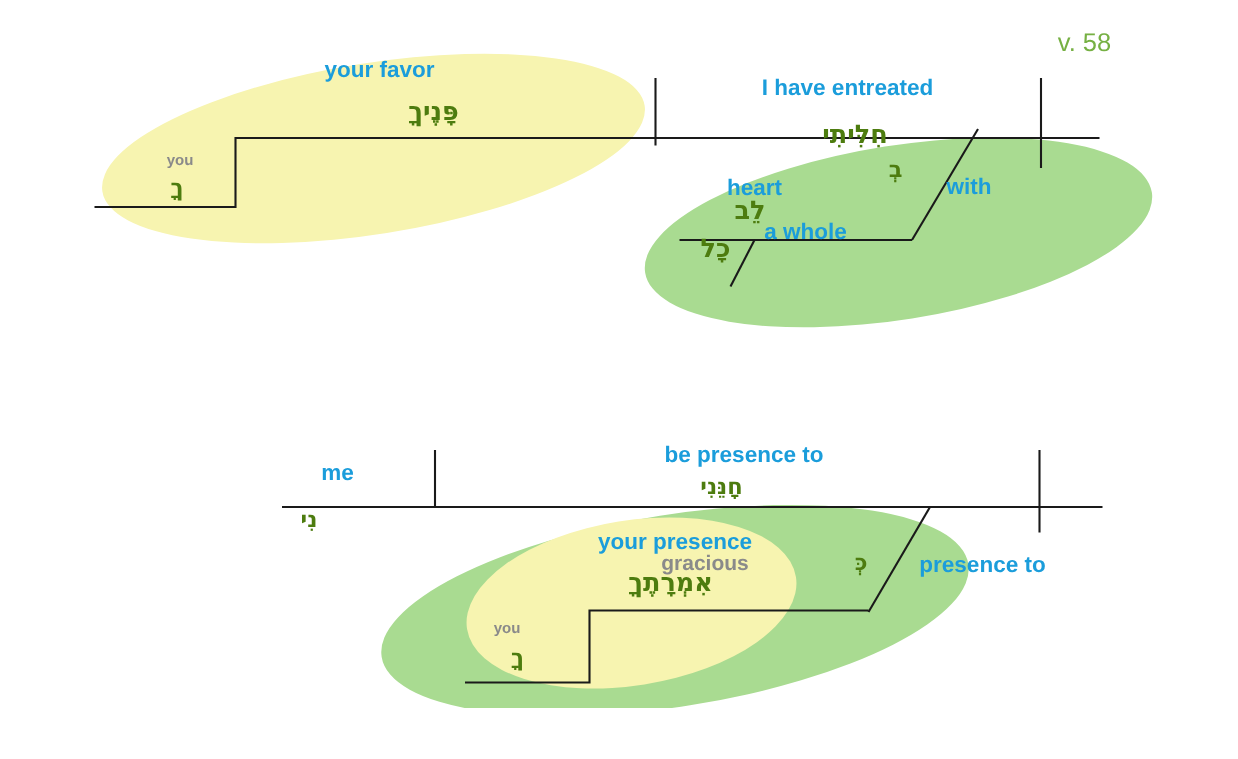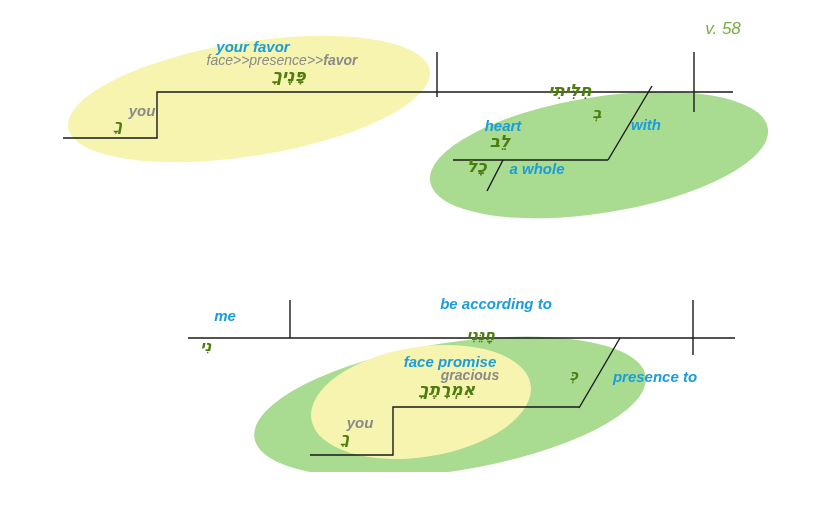--- a/index.html
+++ b/index.html
@@ -2,26 +2,25 @@
 <html style="--blue: #1b9ddb; --gray: #8a8a8a; --green_text: #76b043; --yellow_fill: #f7f4b0; --green_fill: #a9db91; --line: #1a1a1a;"><head>
 <meta charset="utf-8">
 <style>
   html,body{margin:0;padding:0;background:#ffffff;}
   #canvas{
     position:relative;
     width:825px;height:472px;
     background:#ffffff;
     font-family:"Liberation Sans", sans-serif;
     overflow:hidden;
-    font-style:italic;
   }
   #diagram-svg{position:absolute;left:0;top:0;}
   .lbl{position:absolute;white-space:nowrap;transform:translateX(-50%);line-height:1.05;}
   .blue{color:var(--blue);font-weight:bold;font-size:15px;}
-  .gray{color:var(--gray);font-weight:bold;font-size:15px;margin-left:22px;}
+  .gray{color:var(--gray);font-weight:bold;font-size:10px;}
   .sem{color:var(--gray);font-weight:normal;font-size:14px;}
   .sem b{font-weight:bold;}
   .heb{color:#4d7c0f;font-weight:bold;font-family:"DejaVu Sans", sans-serif;direction:rtl;}
   .heb-lg{font-size:17px;}
   .heb-md{font-size:15px;}
   .green-label{color:var(--green_text);font-weight:normal;font-size:17px;}
   ellipse{stroke:none;}
   .line{stroke:var(--line);stroke-width:1.4;fill:none;}
 </style>
 </head>
@@ -48,43 +47,43 @@
     <line class="line" x1="290" y1="300" x2="290" y2="338"></line>
     <line class="line" x1="693" y1="300" x2="693" y2="355"></line>
 
     <line class="line" x1="620" y1="338" x2="579" y2="408"></line>
     <path class="line" d="M579,407 L393,407 L393,455 L310,455"></path>
   </svg>
 
   <span class="lbl green-label" style="left:723px;top:20px;">v. 58</span>
 
   <span class="lbl blue" style="left:205px;top:39px;margin-left:48px;">your favor</span>
-  <span class="lbl sem" style="left:282px;top:53px;"><span>face&gt;&gt;presence&gt;&gt;</span><b>favor</b></span>
   <span class="lbl heb heb-lg" style="left:289px;top:67px;">פָּנֶיךָ</span>
 
   <span class="lbl gray" style="left:120px;top:103px;">you</span>
   <span class="lbl heb heb-md" style="left:118px;top:118px;">ךָ</span>
 
+  <span class="lbl blue" style="left:565px;top:51px;">I have entreated</span>
   <span class="lbl heb heb-lg" style="left:570px;top:82px;">חִלִּיתִי</span>
 
   <span class="lbl blue" style="left:503px;top:118px;">heart</span>
   <span class="lbl heb heb-lg" style="left:500px;top:133px;">לֵב</span>
   <span class="lbl heb heb-md" style="left:597px;top:106px;">בְ</span>
   <span class="lbl blue" style="left:646px;top:117px;">with</span>
   <span class="lbl heb heb-lg" style="left:477px;top:158px;">כָל</span>
-  <span class="lbl blue" style="left:537px;top:161px;">a whole</span>
+  <span class="lbl blue" style="left:537px;top:147px;">a whole</span>
 
   <span class="lbl blue" style="left:225px;top:308px;">me</span>
   <span class="lbl heb heb-md" style="left:206px;top:311px;margin-top:28px;">נִי</span>
 
-  <span class="lbl blue" style="left:496px;top:296px;">be according to</span>
-  <span class="lbl heb heb-md" style="left:481px;top:328px;">חָנֵּנִי</span>
+  <span class="lbl blue" style="left:496px;top:296px;">be presence to</span>
+  <span class="lbl heb heb-md" style="left:481px;top:317px;">חָנֵּנִי</span>
 
   <span class="lbl heb heb-md" style="left:574px;top:368px;">כְּ</span>
   <span class="lbl blue" style="left:655px;top:369px;">presence to</span>
-  <span class="lbl blue" style="left:450px;top:354px;">face promise</span>
+  <span class="lbl blue" style="left:450px;top:354px;">your presence</span>
   <span class="lbl sem" style="left:470px;top:368px;"><b>gracious</b></span>
   <span class="lbl heb heb-lg" style="left:447px;top:381px;">אִמְרָתֶךָ</span>
 
   <span class="lbl gray" style="left:338px;top:415px;">you</span>
   <span class="lbl heb heb-md" style="left:345px;top:431px;">ךָ</span>
 
 </div>
 
 </body></html>

